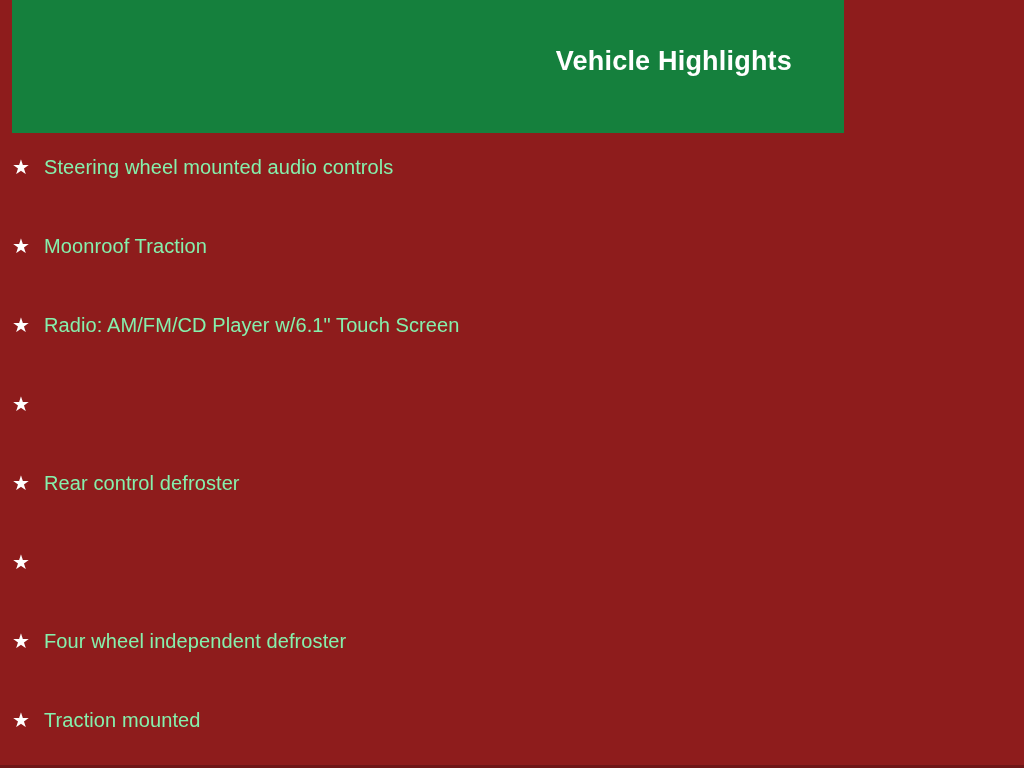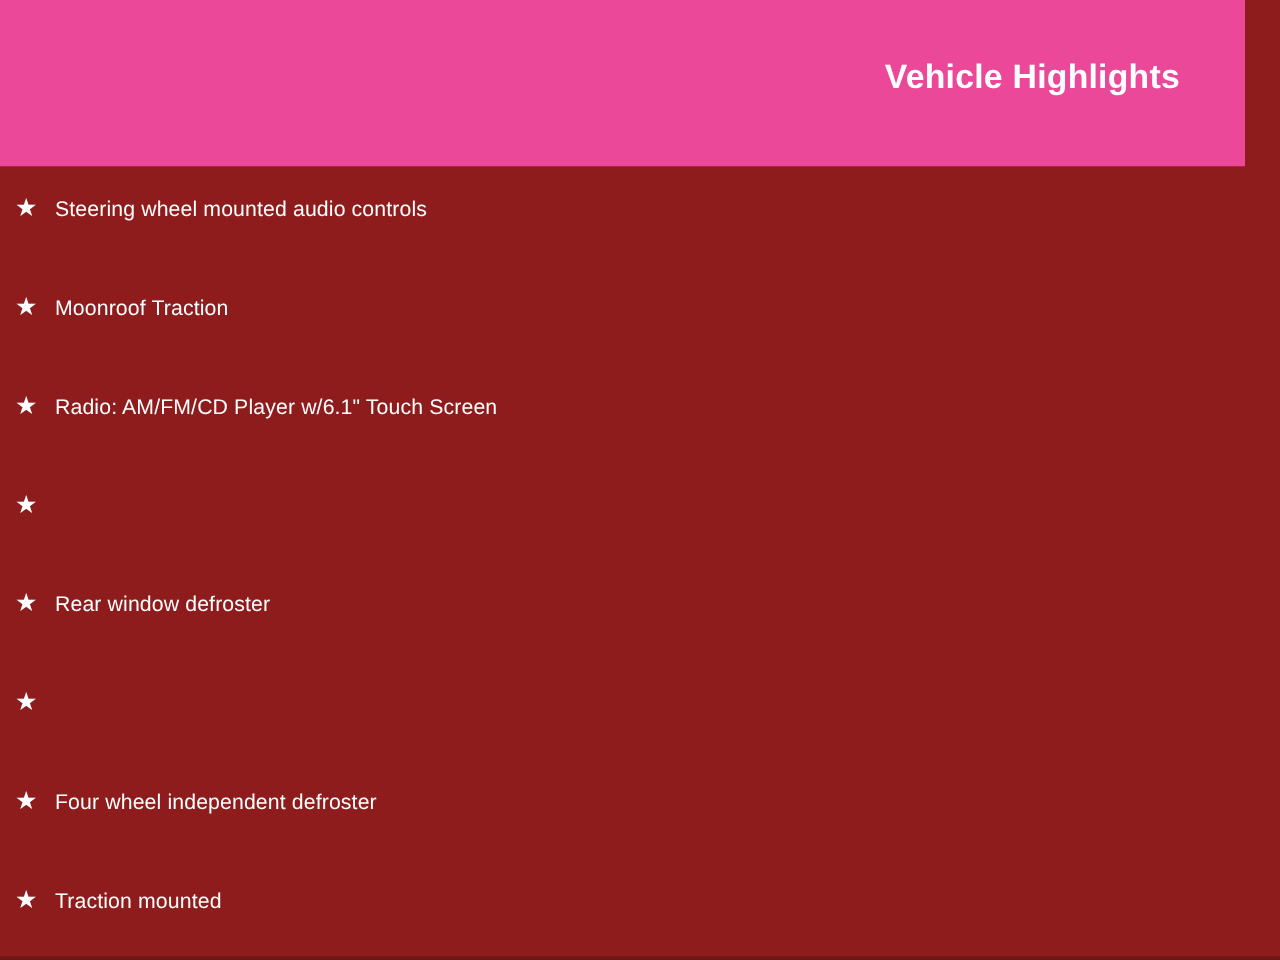--- a/index.html
+++ b/index.html
@@ -14,25 +14,25 @@
     height: 768px;
     overflow: hidden;
     background: #8e1c1c;
     font-family: "Liberation Sans", sans-serif;
     box-sizing: border-box;
   }
 
   
   #header-band {
     position: absolute;
-    left: 0;
+    left: 12px;
     top: 0;
-    width: 996px;
+    width: 832px;
     height: 133px;
-    background: #ec4899;
+    background: #15803d;
   }
 
   #page-title {
     position: absolute;
     right: 52px;
     top: 46px;
     color: #ffffff;
     font-size: 27px;
     font-weight: bold;
     letter-spacing: 0.2px;
@@ -63,22 +63,22 @@
   .bullet-star {
     display: inline-block;
     width: 32px;
     flex: 0 0 32px;
     color: #ffffff;
     font-size: 20px;
     line-height: 1;
   }
 
   .item-label {
-    color: #ffffff;
-    font-size: 17px;
+    color: #86efac;
+    font-size: 20px;
     font-weight: 400;
     line-height: 1;
     letter-spacing: 0.1px;
   }
 
   
   .row-0 { top: 24px;  }
   .row-1 { top: 103px; }
   .row-2 { top: 182px; }
   .row-3 { top: 261px; }
@@ -122,21 +122,21 @@
       <span class="bullet-star">★</span>
       <span class="item-label">Radio: AM/FM/CD Player w/6.1" Touch Screen</span>
     </li>
 
     <li class="list-item row-3">
       <span class="bullet-star">★</span>
     </li>
 
     <li class="list-item row-4">
       <span class="bullet-star">★</span>
-      <span class="item-label">Rear window defroster</span>
+      <span class="item-label">Rear control defroster</span>
     </li>
 
     <li class="list-item row-5">
       <span class="bullet-star">★</span>
     </li>
 
     <li class="list-item row-6">
       <span class="bullet-star">★</span>
       <span class="item-label">Four wheel independent defroster</span>
     </li>

